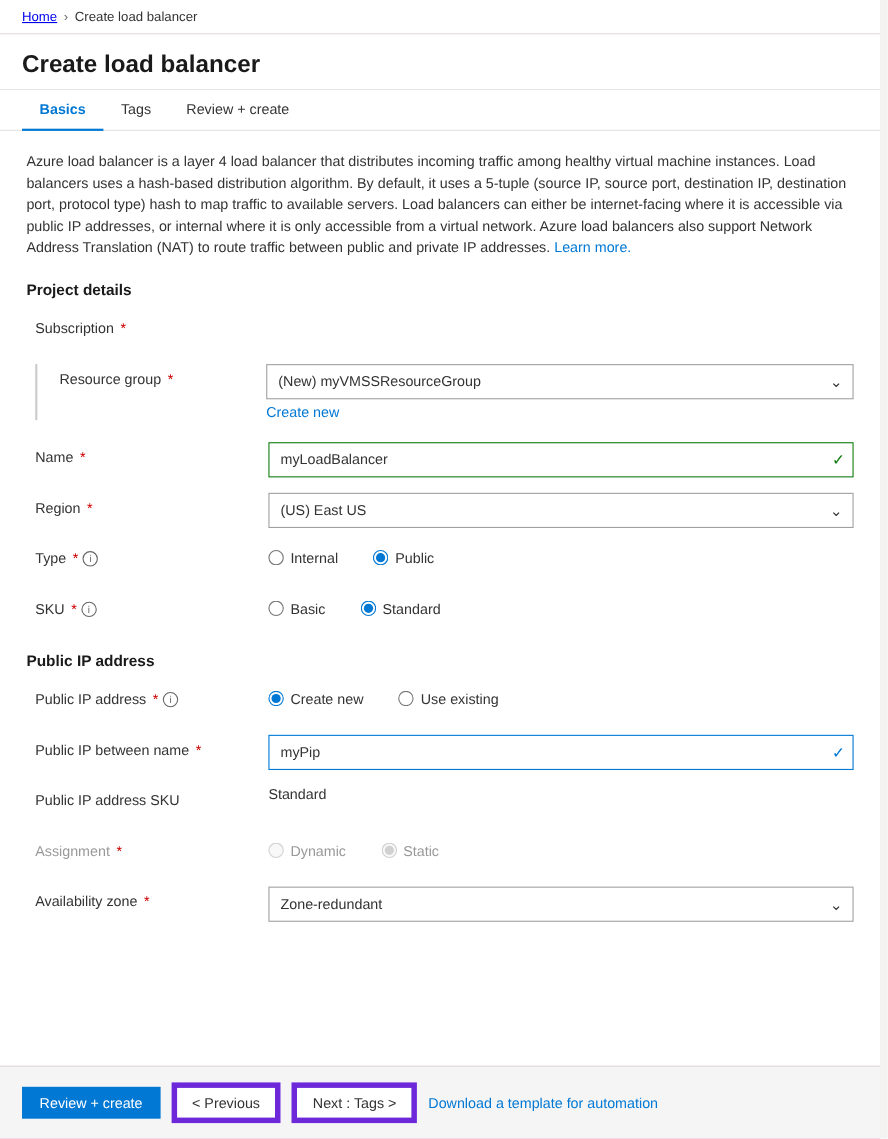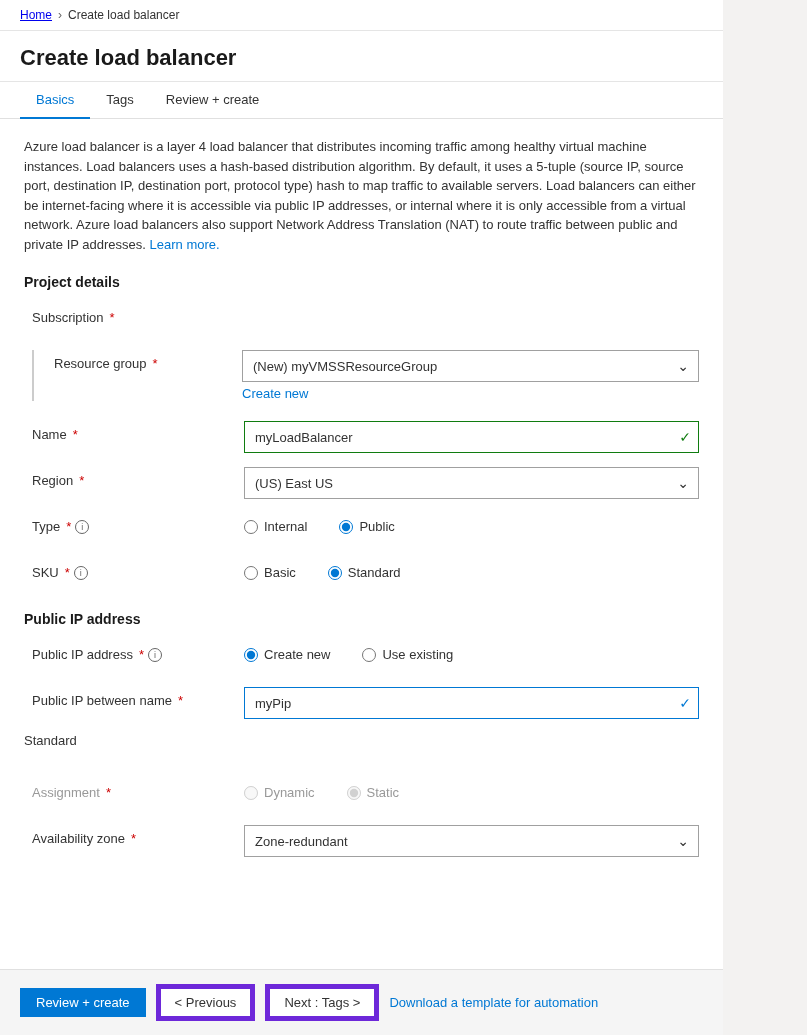--- a/index.html
+++ b/index.html
@@ -1,31 +1,31 @@
 <!DOCTYPE html>
 <html><head>
   <meta charset="utf-8">
   <style>
     * { box-sizing: border-box; margin: 0; padding: 0; }
     body { font-family: 'Segoe UI', Arial, sans-serif; font-size: 13px; color: #333; background: #f3f2f1; }
 
-    .page-wrapper { width: 723px; min-height: 1035px; background: #ec4899; display: flex; flex-direction: column; }
+    .page-wrapper { width: 800px; min-height: 1035px; background: #ec4899; display: flex; flex-direction: column; }
 
     .breadcrumb-bar { background: #fff; padding: 8px 20px; border-bottom: 1px solid #e5e5e5; display: flex; align-items: center; gap: 6px; font-size: 12px; color: #0078d4; }
     .breadcrumb-bar span.sep { color: #666; }
     .breadcrumb-bar span.current { color: #333; }
 
     .page-header { background: #fff; padding: 14px 20px 10px 20px; border-bottom: 1px solid #e5e5e5; }
     .page-header h1 { font-size: 22px; font-weight: 600; color: #1a1a1a; }
 
     .main-content { flex: 1; background: #fff; margin: 0; padding: 0; }
 
     .tabs-bar { padding: 0 20px; border-bottom: 1px solid #e0e0e0; display: flex; gap: 0; background: #fff; }
     .tab { padding: 10px 16px; cursor: pointer; font-size: 13px; color: #333; border-bottom: 2px solid transparent; margin-bottom: -1px; }
-    .tab.active { color: #0078d4; border-bottom: 2px solid #0078d4; font-weight: 400; }
+    .tab.active { color: #0078d4; border-bottom: 2px solid #0078d4; font-weight: 700; }
 
     .content-area { padding: 18px 24px; background: #fff; }
 
     .description { font-size: 13px; color: #333; line-height: 1.5; margin-bottom: 20px; }
     .description a { color: #0078d4; text-decoration: none; }
 
     .section-title { font-size: 14px; font-weight: 600; color: #1a1a1a; margin-bottom: 14px; margin-top: 8px; }
 
     .form-section { margin-bottom: 20px; }
 
@@ -225,20 +225,23 @@
           </div>
           <div class="form-control-area">
             <div class="input-wrapper">
               <input type="text" class="text-input active-border" style="border-color: rgb(0, 120, 212);" value="myPip">
               <span class="input-check-blue">✓</span>
             </div>
           </div>
         </div>
 
         <div class="form-row">
+          <div class="form-label">
+            <span>Public IP address SKU</span>
+          </div>
           <div class="form-control-area">
             <span class="static-text">Standard</span>
           </div>
         </div>
 
         <div class="form-row">
           <div class="form-label" style="color:#999;">
             <span>Assignment</span>
               <span class="required">*</span>
           </div>

